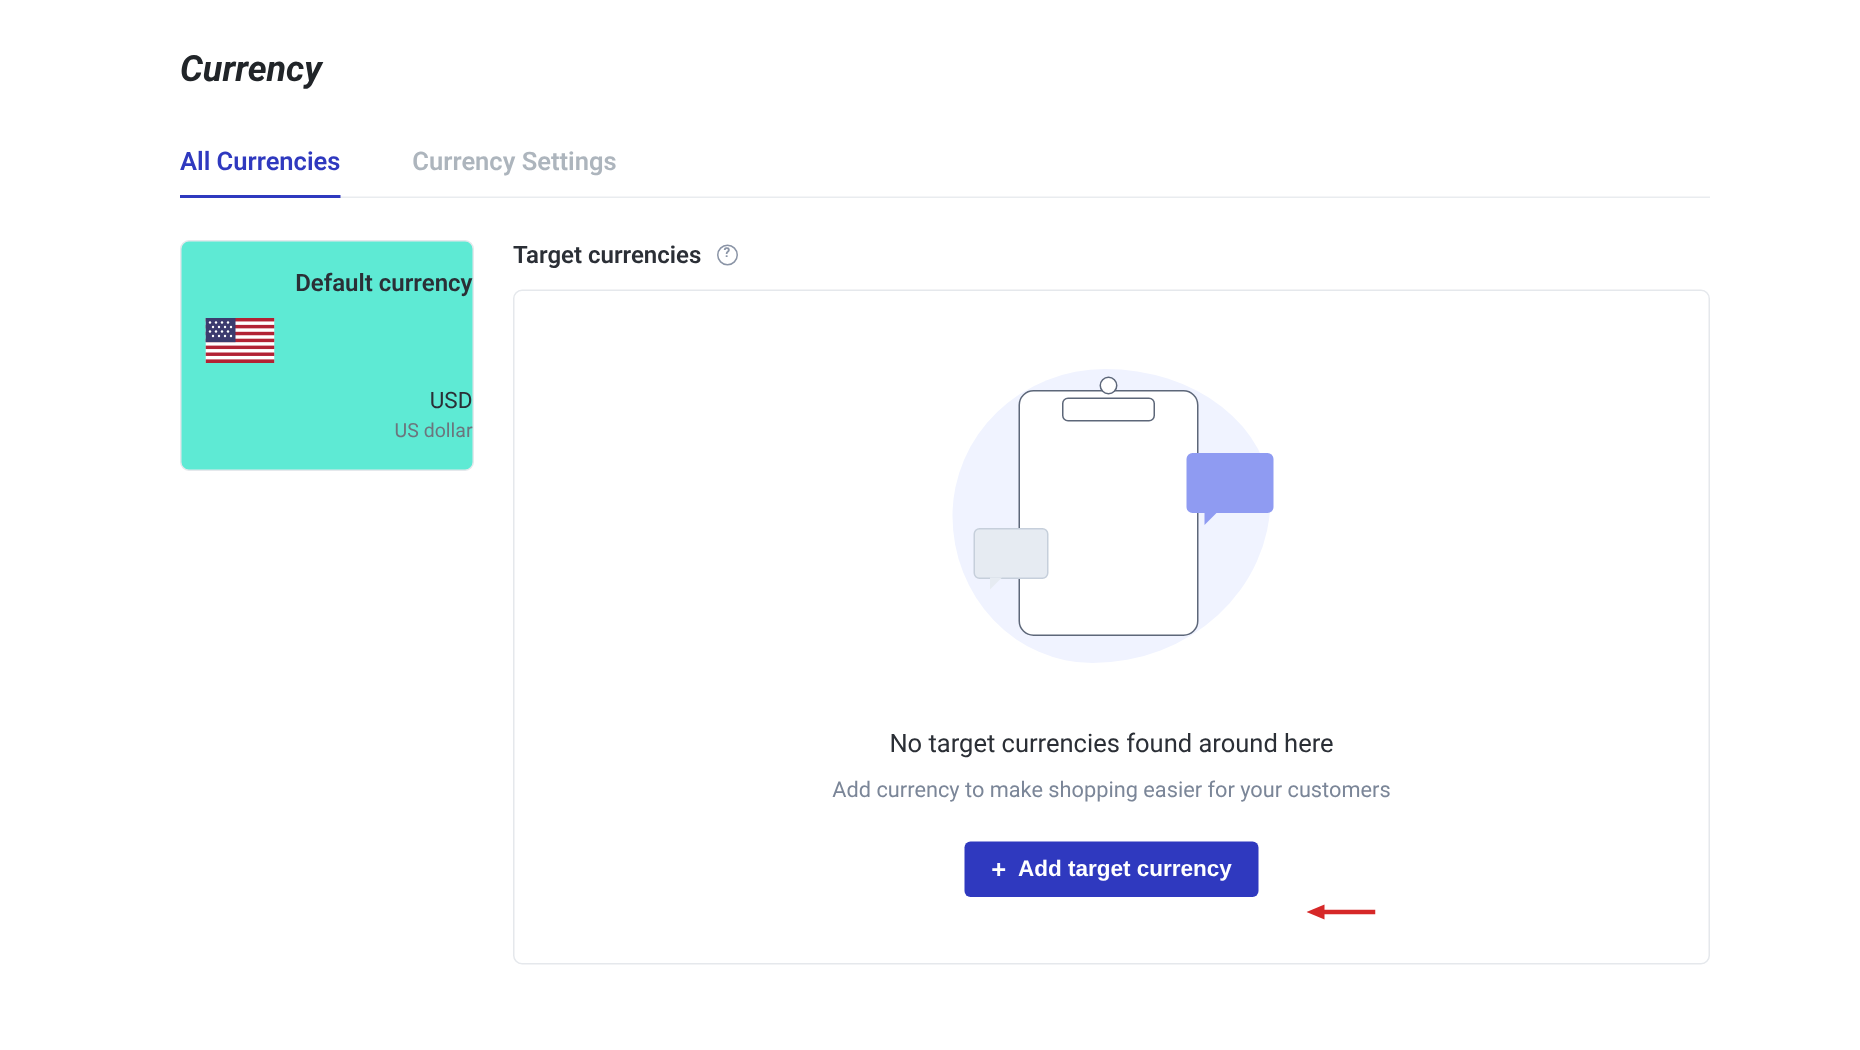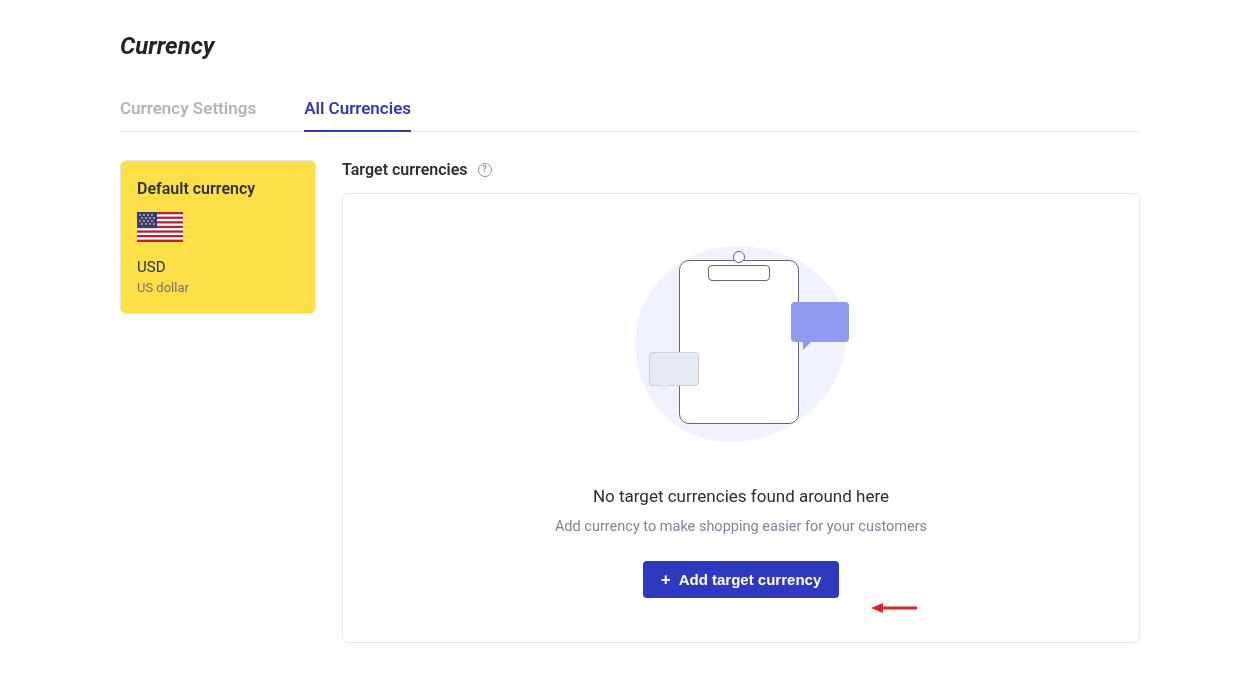--- a/index.html
+++ b/index.html
@@ -42,23 +42,24 @@
     color: #adb5bd;
   }
   .content {
     display: flex;
     gap: 26px;
     align-items: flex-start;
   }
   .card {
     width: 196px;
     border: 1px solid #e5e8ec;
-    background: #fde047;
+    background: #5eead4;
     border-radius: 6px;
     padding: 18px 0 18px 16px;
+    text-align: right;
   }
   .card-title {
     font-size: 16px;
     font-weight: 600;
     color: #2b2f36;
     margin-bottom: 14px;
   }
   .flag {
     width: 46px;
     height: 30px;
@@ -232,22 +233,22 @@
   }
   .arrow-annotation svg { display: block; }
 </style>
 </head>
 <body>
 
 <div class="page">
   <h1 class="page-title">Currency</h1>
 
   <div class="tabs">
+    <div class="tab active">All Currencies</div>
     <div class="tab inactive">Currency Settings</div>
-    <div class="tab active">All Currencies</div>
   </div>
 
   <div class="content">
     <div class="card">
       <div class="card-title">Default currency</div>
       <svg class="flag" viewBox="0 0 46 30">
         <rect width="46" height="30" fill="#ffffff"></rect>
         <rect y="0" width="46" height="2.3" fill="#b22234"></rect>
         <rect y="4.6" width="46" height="2.3" fill="#b22234"></rect>
         <rect y="9.2" width="46" height="2.3" fill="#b22234"></rect>

